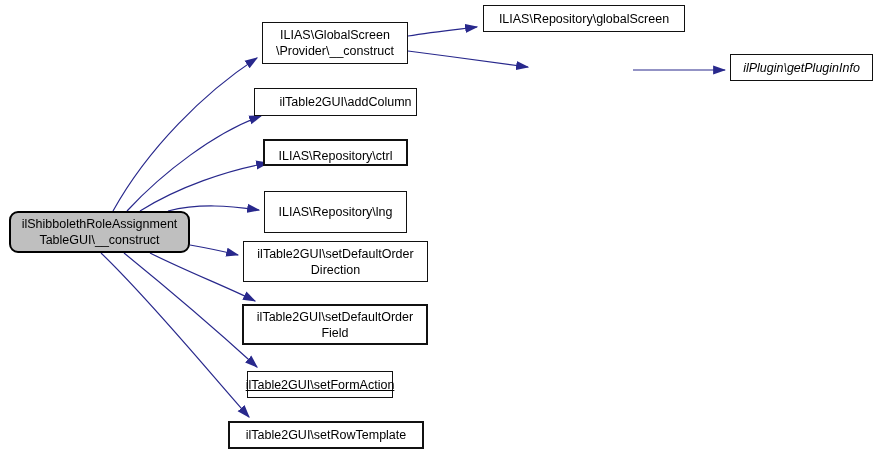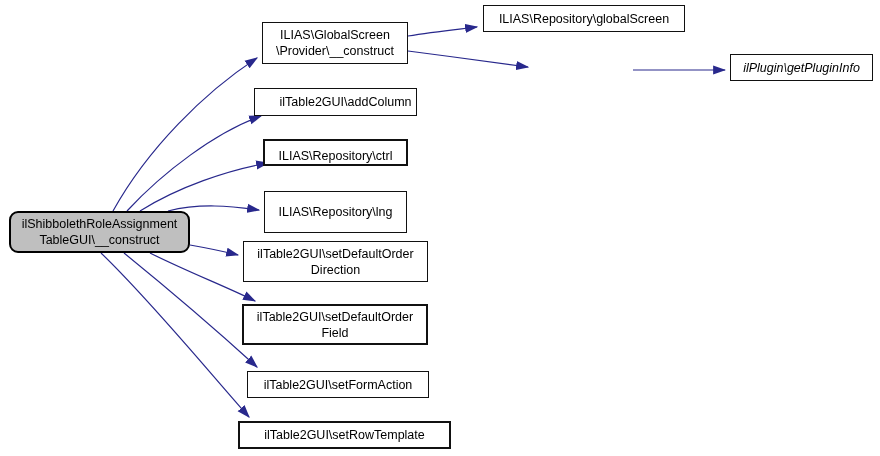--- a/index.html
+++ b/index.html
@@ -100,25 +100,25 @@
   <div class="node" style="left:243px; top:241px; width:185px; height:41px;">
     <span>ilTable2GUI\setDefaultOrder</span>
     <span>Direction</span>
   </div>
 
   <div class="node thick" style="left:242px; top:304px; width:186px; height:41px;">
     <span>ilTable2GUI\setDefaultOrder</span>
     <span>Field</span>
   </div>
 
-  <div class="node" style="left:247px; top:371px; width:182px; height:27px;">
+  <div class="node" style="left:247px; top:371px; width:146px; height:27px;text-decoration:underline;">
     <span>ilTable2GUI\setFormAction</span>
   </div>
 
-  <div class="node thick" style="left:238px; top:421px; width:213px; height:28px;">
+  <div class="node thick" style="left:228px; top:421px; width:196px; height:28px;">
     <span>ilTable2GUI\setRowTemplate</span>
   </div>
 
   <div class="node" style="left:483px; top:5px; width:202px; height:27px;">
     <span>ILIAS\Repository\globalScreen</span>
   </div>
 
 
   <div class="node" style="left:730px; top:54px; width:143px; height:27px;font-style:italic;">
     <span>ilPlugin\getPluginInfo</span>

